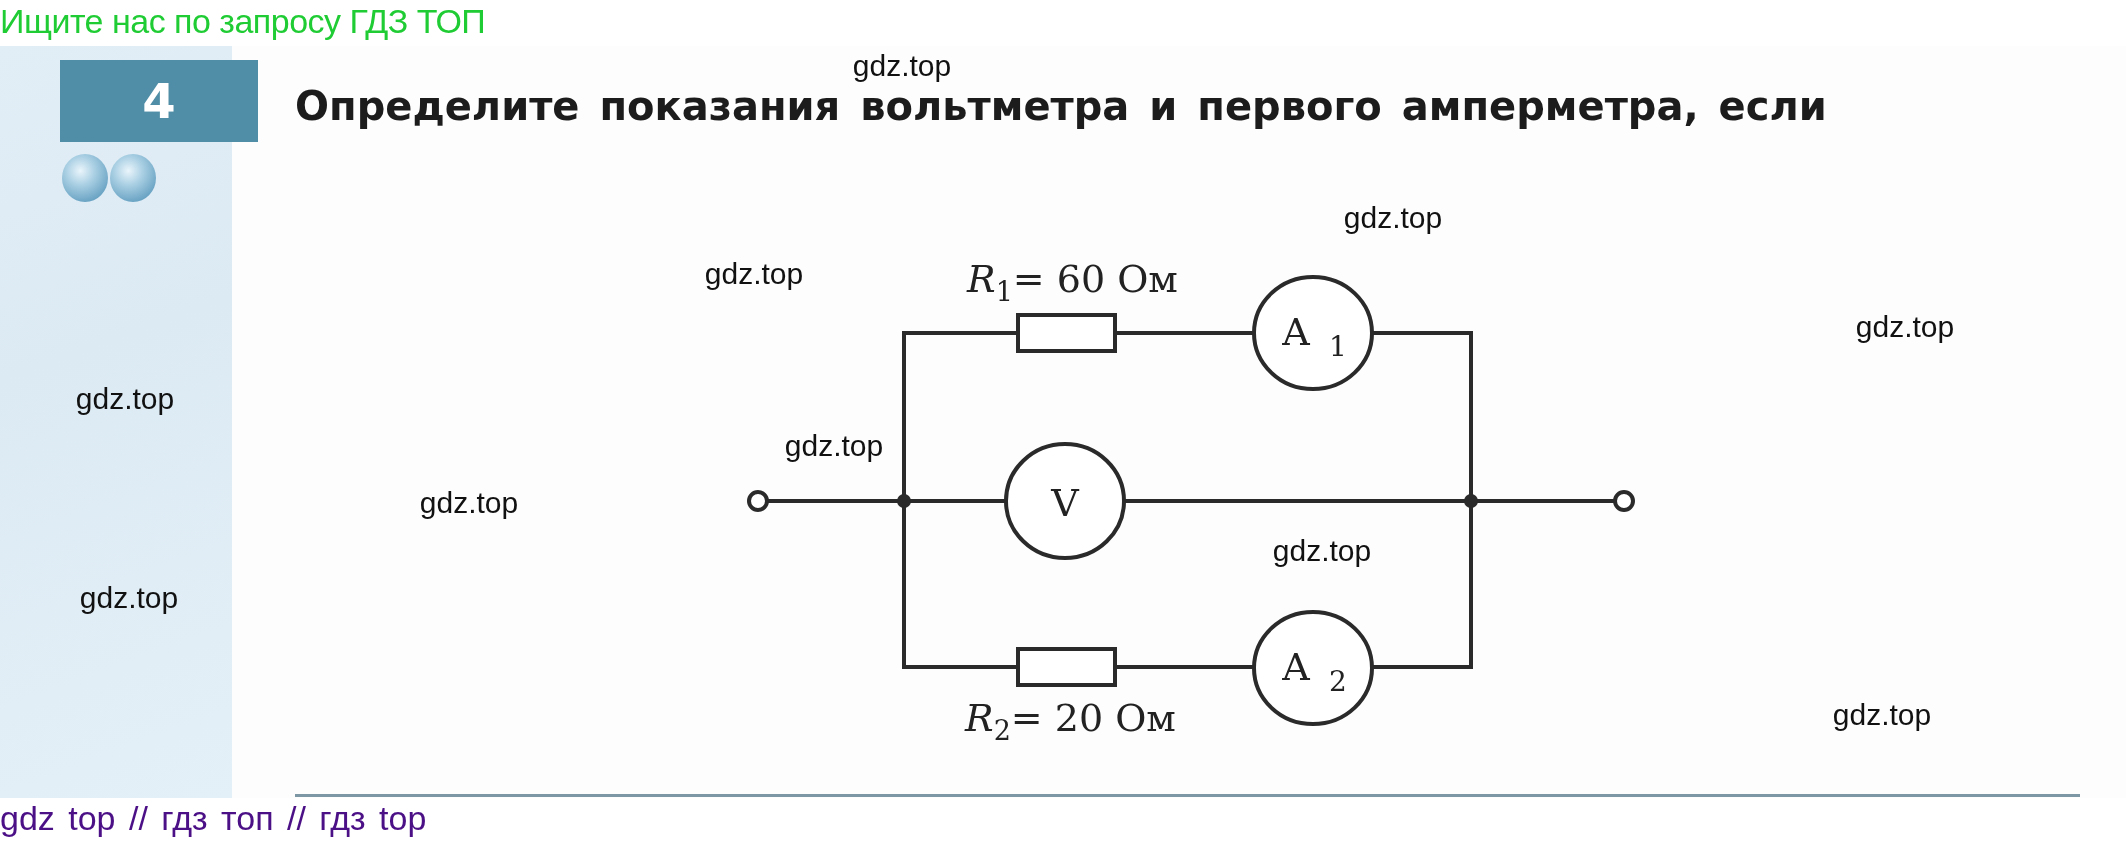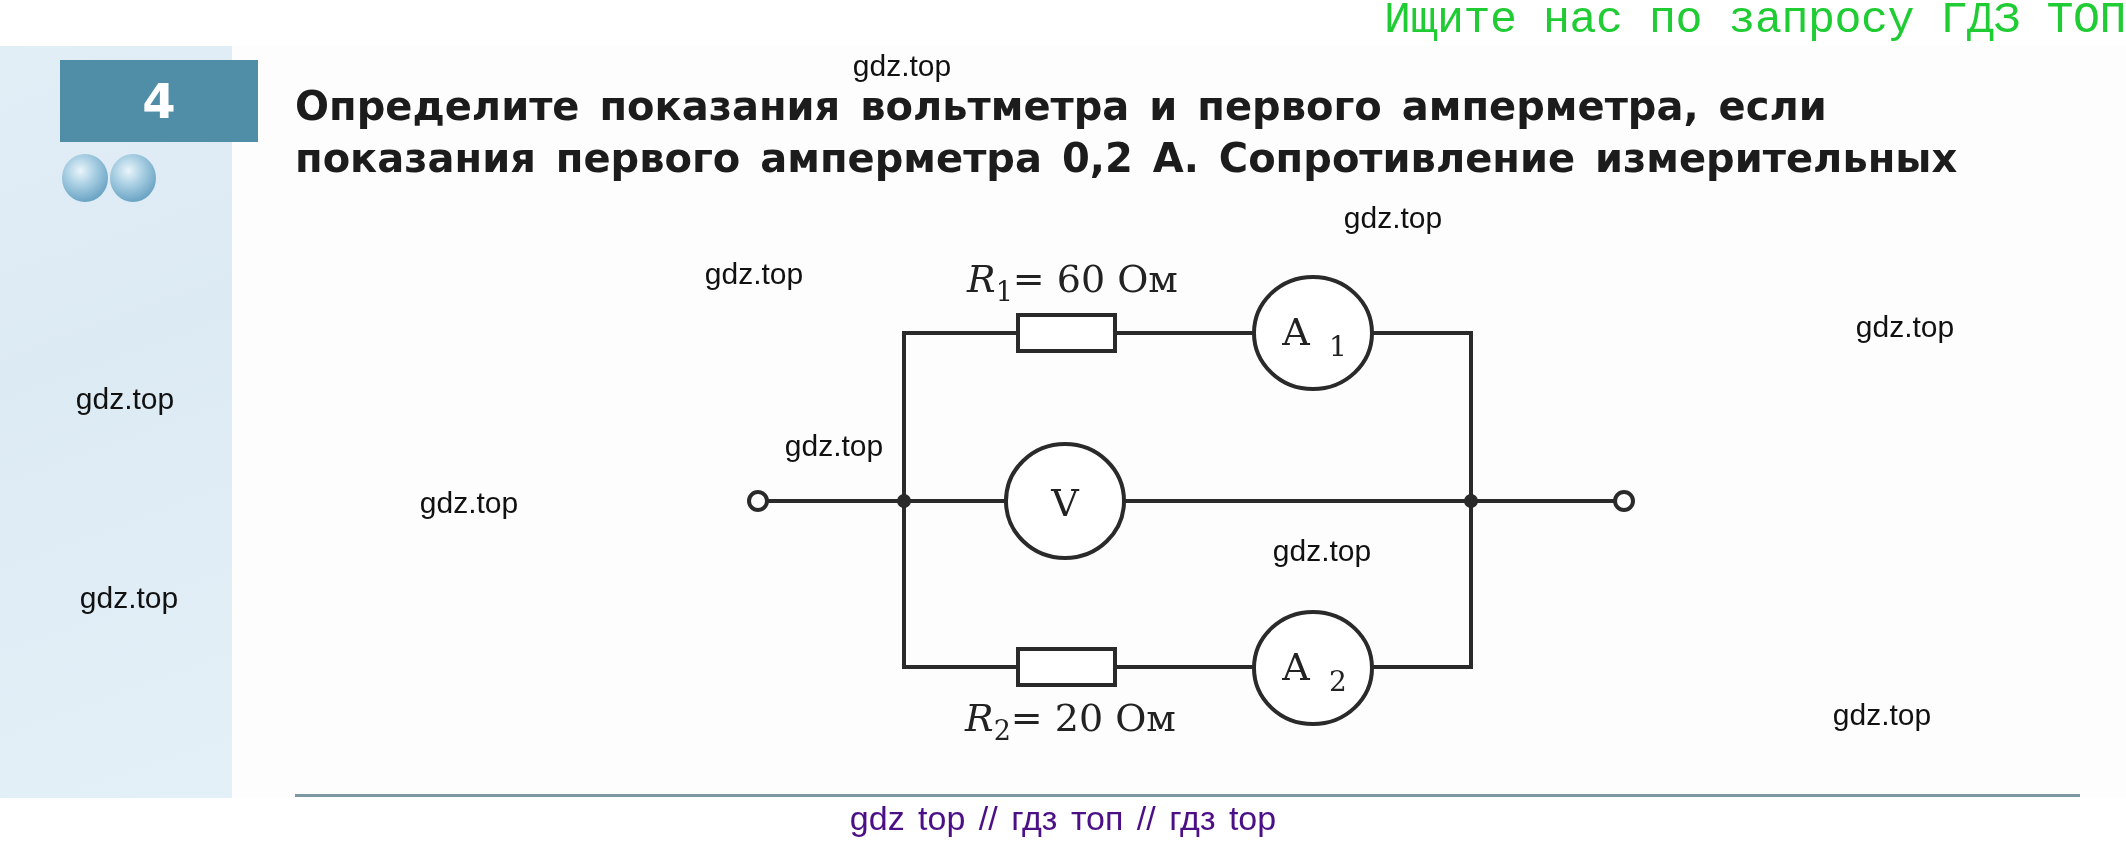--- a/index.html
+++ b/index.html
@@ -3,23 +3,23 @@
 <meta charset="utf-8">
 <style>
   html, body { margin: 0; padding: 0; }
   body {
     width: 2126px; height: 843px; position: relative; overflow: hidden;
     background: #ffffff;
     font-family: "Liberation Sans", sans-serif;
   }
   .top-banner {
     position: absolute; left: 0; top: 0; width: 2126px; height: 44px;
-    text-align: right; line-height: 42px;
-    font-size: 45px; color: #1fcc33;
-    font-family: Liberation Mono, monospace;
+    text-align: left; line-height: 42px;
+    font-size: 34px; color: #1fcc33;
+    font-family: Liberation Sans, sans-serif;
     letter-spacing: -0.5px;
   }
   .page {
     position: absolute; left: 0; top: 46px; width: 2126px; height: 752px;
     background: #fdfdfe;
   }
   .sidebar {
     position: absolute; left: 0; top: 46px; width: 232px; height: 752px;
     background: linear-gradient(160deg, #e2eef6 0%, #dceaf4 40%, #e4f0f7 100%);
   }
@@ -49,21 +49,21 @@
   }
   .label-serif {
     font-family: "DejaVu Serif", serif; fill: #222;
   }
   .divider {
     position: absolute; left: 295px; top: 794px; width: 1785px; height: 3px;
     background: #7d98a4;
   }
   .footer {
     position: absolute; left: 0; top: 796px; width: 2126px; height: 47px;
-    text-align: center; line-height: 44px;
+    text-align: left; line-height: 44px;
     font-size: 34px; color: #4b0f86;
     font-family: "Liberation Sans", sans-serif;
     word-spacing: 4px;
   }
   .wm {
     position: absolute; font-size: 30px; color: #111;
     font-family: "Liberation Sans", sans-serif;
     transform: translate(-50%, -50%); white-space: nowrap;
   }
 </style>
@@ -76,21 +76,20 @@
 <div class="sidebar"></div>
 
 <div class="task-badge">4</div>
 <div class="difficulty">
   <div class="ball"></div>
   <div class="ball"></div>
 </div>
 
 <div class="question">
   <span class="line">Определите показания вольтметра и первого амперметра, если</span>
-  <span class="line">показания первого амперметра 0,2 А. Сопротивление измерительных</span>
 </div>
 
 <svg class="circuit" viewBox="0 0 2126 843" xmlns="http://www.w3.org/2000/svg">
   <g stroke="#2a2a2a" stroke-width="4" fill="none" stroke-linecap="square">
 
     <line x1="767" y1="501" x2="904" y2="501"></line>
 
     <line x1="904" y1="333" x2="904" y2="667"></line>
 
     <line x1="1471" y1="333" x2="1471" y2="667"></line>

